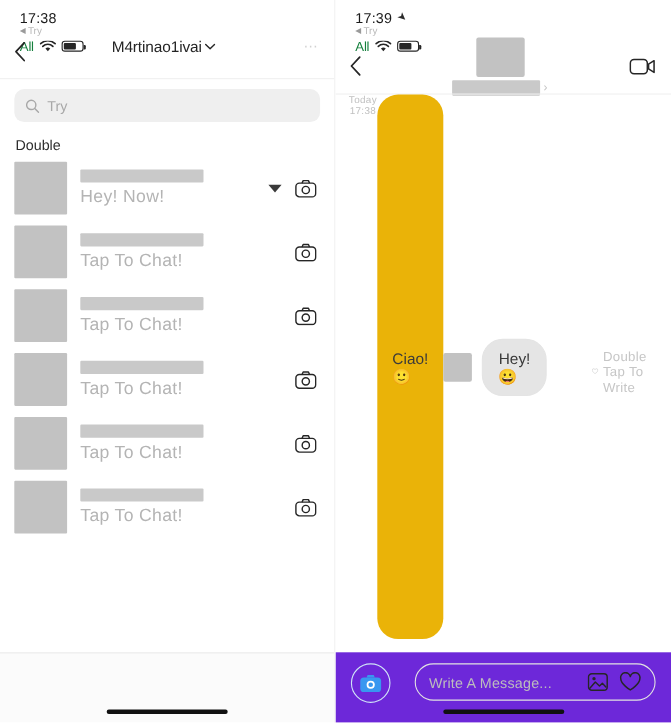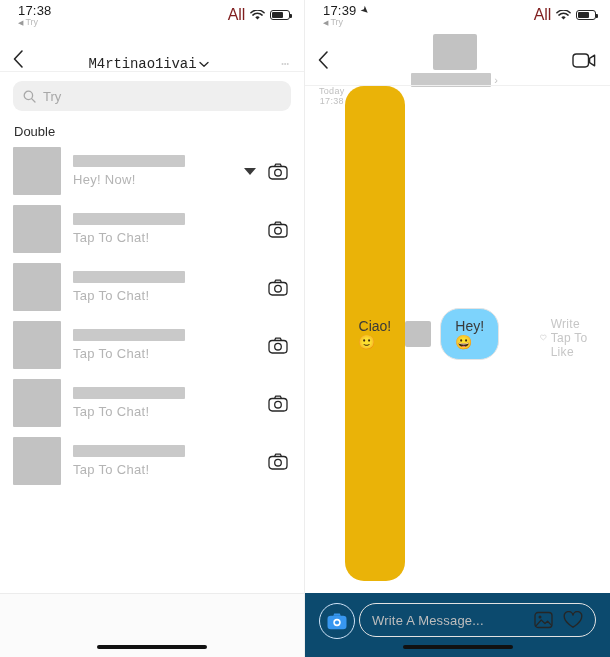--- a/index.html
+++ b/index.html
@@ -27,23 +27,24 @@
     overflow: hidden;
   }
   .screen.left { border-right: 1px solid #ededed; }
 
   
   .statusbar {
     height: 34px;
     display: flex;
     align-items: flex-start;
     justify-content: space-between;
-    padding: 4px 14px 0 18px;
+    padding: 10px 14px 0 18px;
     box-sizing: border-box;
     position: relative;
+    flex-direction: column;
   }
   .status-left {
     display: flex;
     flex-direction: column;
     align-items: flex-start;
     line-height: 1;
   }
   .status-time-row {
     display: flex;
     align-items: center;
@@ -73,22 +74,22 @@
     font-size: 7px;
     color: #9a9a9a;
   }
   .status-right {
     display: flex;
     align-items: center;
     gap: 5px;
     padding-top: 2px;
   }
   .carrier {
-    font-size: 16px;
-    color: #7f1d1d;
+    font-size: 12px;
+    color: #15803d;
     letter-spacing: -.2px;
   }
   .battery {
     width: 20px;
     height: 10px;
     border: 1.3px solid #262626;
     border-radius: 3px;
     position: relative;
     box-sizing: border-box;
   }
@@ -107,25 +108,24 @@
     left: 1.4px; top: 1.4px; bottom: 1.4px;
     width: 58%;
     background: #262626;
     border-radius: 1px;
   }
 
   
   .navbar {
     height: 38px;
     display: flex;
-    align-items: flex-end;
+    align-items: flex-start;
     padding: 0 14px 0 12px;
     box-sizing: border-box;
     position: relative;
-    font-family: Liberation Mono, monospace;
   }
   .nav-back {
     width: 26px;
     height: 26px;
     display: flex;
     align-items: center;
     justify-content: flex-start;
     cursor: pointer;
   }
   .nav-title {
@@ -208,21 +208,21 @@
     min-width: 0;
   }
   .name-redact {
     height: 12px;
     background: #c9c9c9;
     border-radius: 1px;
     width: 112px;
     margin-bottom: 5px;
   }
   .row-sub {
-    font-size: 13px;
+    font-size: 16px;
     color: #b4b4b4;
     filter: blur(0.5px);
     letter-spacing: .3px;
     white-space: nowrap;
   }
   .row-right {
     display: flex;
     align-items: center;
     gap: 10px;
     padding-right: 2px;
@@ -345,21 +345,21 @@
     color: #3a3a3a;
     padding: 9px 14px;
     border-radius: 19px;
     max-width: 200px;
     display: flex;
     align-items: center;
     gap: 5px;
   }
   .bubble.gray { background: #eab308; }
   .bubble.white {
-    background: #7dd3fc;
+    background: #e5e5e5;
     border: 1px solid #e4e4e4;
   }
   .in-avatar {
     width: 26px;
     height: 26px;
     background: #c2c2c2;
     border-radius: 2px;
     flex: 0 0 26px;
   }
   .like-hint {
@@ -374,24 +374,24 @@
     margin-bottom: 2px;
   }
 
   
   .composer {
     position: absolute;
     left: 0; right: 0; bottom: 0;
     height: 64px;
     display: flex;
     align-items: flex-start;
-    gap: 4px;
+    gap: 22px;
     padding: 10px 14px 0 14px;
     box-sizing: border-box;
-    background: #0c4a6e;
+    background: #6d28d9;
   }
   .cam-circle {
     width: 34px;
     height: 34px;
     border-radius: 50%;
     border: 1px solid #cfe3f7;
     display: flex;
     align-items: center;
     justify-content: center;
     flex: 0 0 34px;
@@ -648,21 +648,21 @@
 
       <div class="bubble-row in">
         <div class="in-avatar"></div>
         <div class="bubble white">Hey! 😀</div>
       </div>
 
       <div class="like-hint">
         <svg width="14" height="13" viewBox="0 0 14 13">
           <path d="M7 11.6 C7 11.6 1 8 1 4.3 A3.1 3.1 0 0 1 7 3.1 A3.1 3.1 0 0 1 13 4.3 C13 8 7 11.6 7 11.6 Z" stroke="#c6c6c6" stroke-width="1.2" fill="none" stroke-linejoin="round"></path>
         </svg>
-        <span>Write Tap To Like</span>
+        <span>Double Tap To Write</span>
       </div>
     </div>
 
     <div class="composer">
       <div class="cam-circle">
         <span>
           <svg width="20" height="17" viewBox="0 0 20 17">
             <rect x="0.5" y="2.8" width="19" height="13.4" rx="3.3" fill="#3897f0"></rect>
             <path d="M6.2 2.8 L7.2 0.6 L12.8 0.6 L13.8 2.8 Z" fill="#3897f0"></path>
             <circle cx="10" cy="9.5" r="3.7" fill="#ffffff"></circle>

